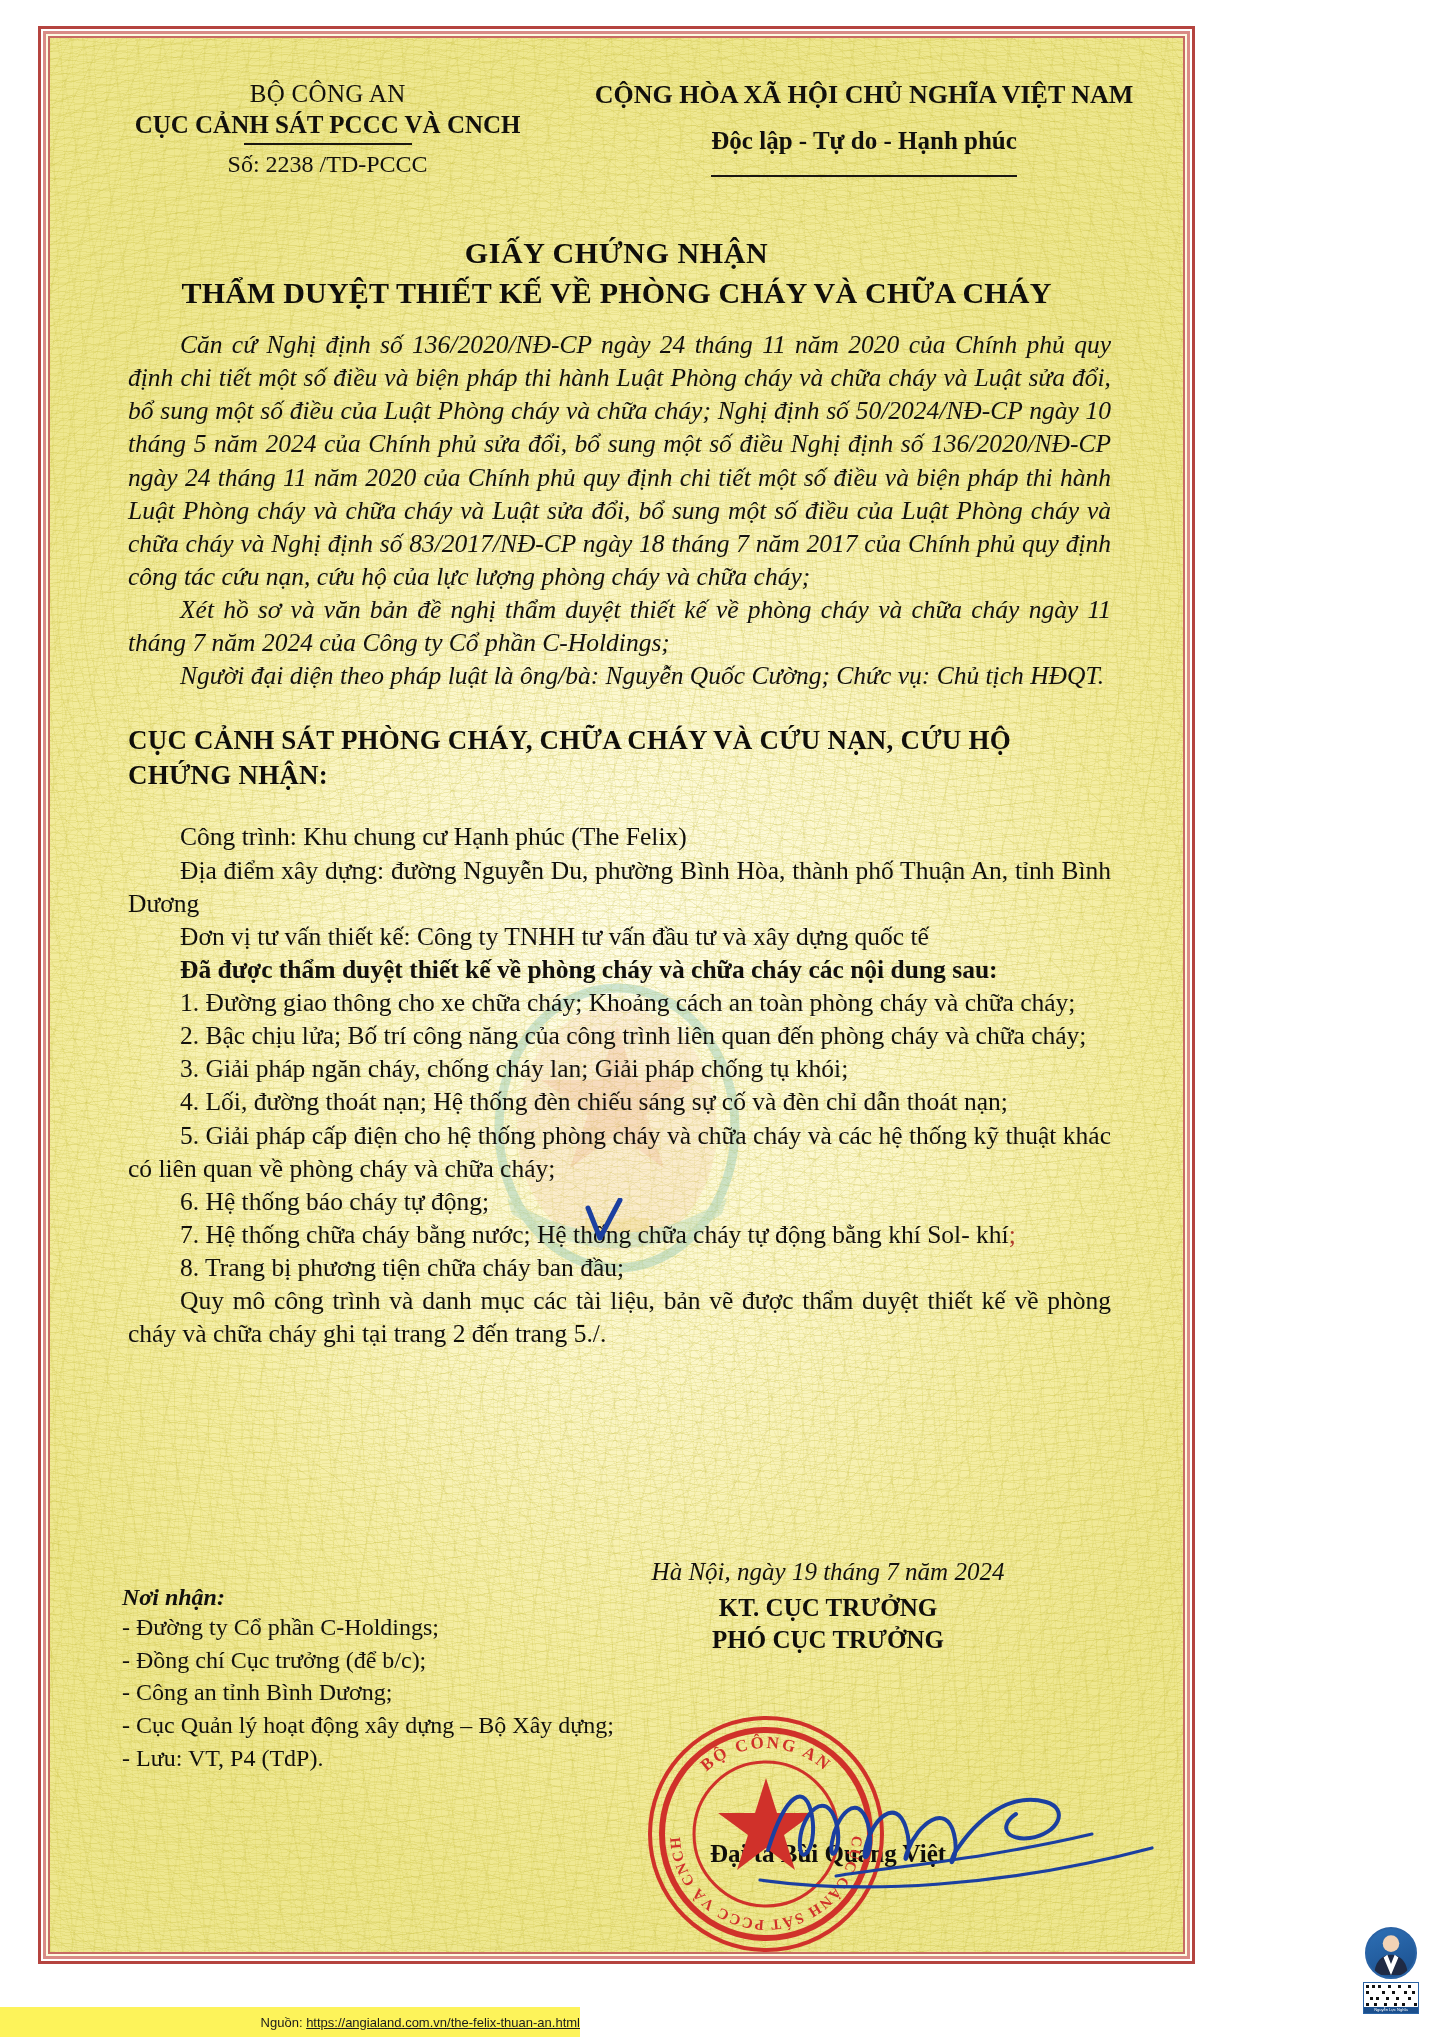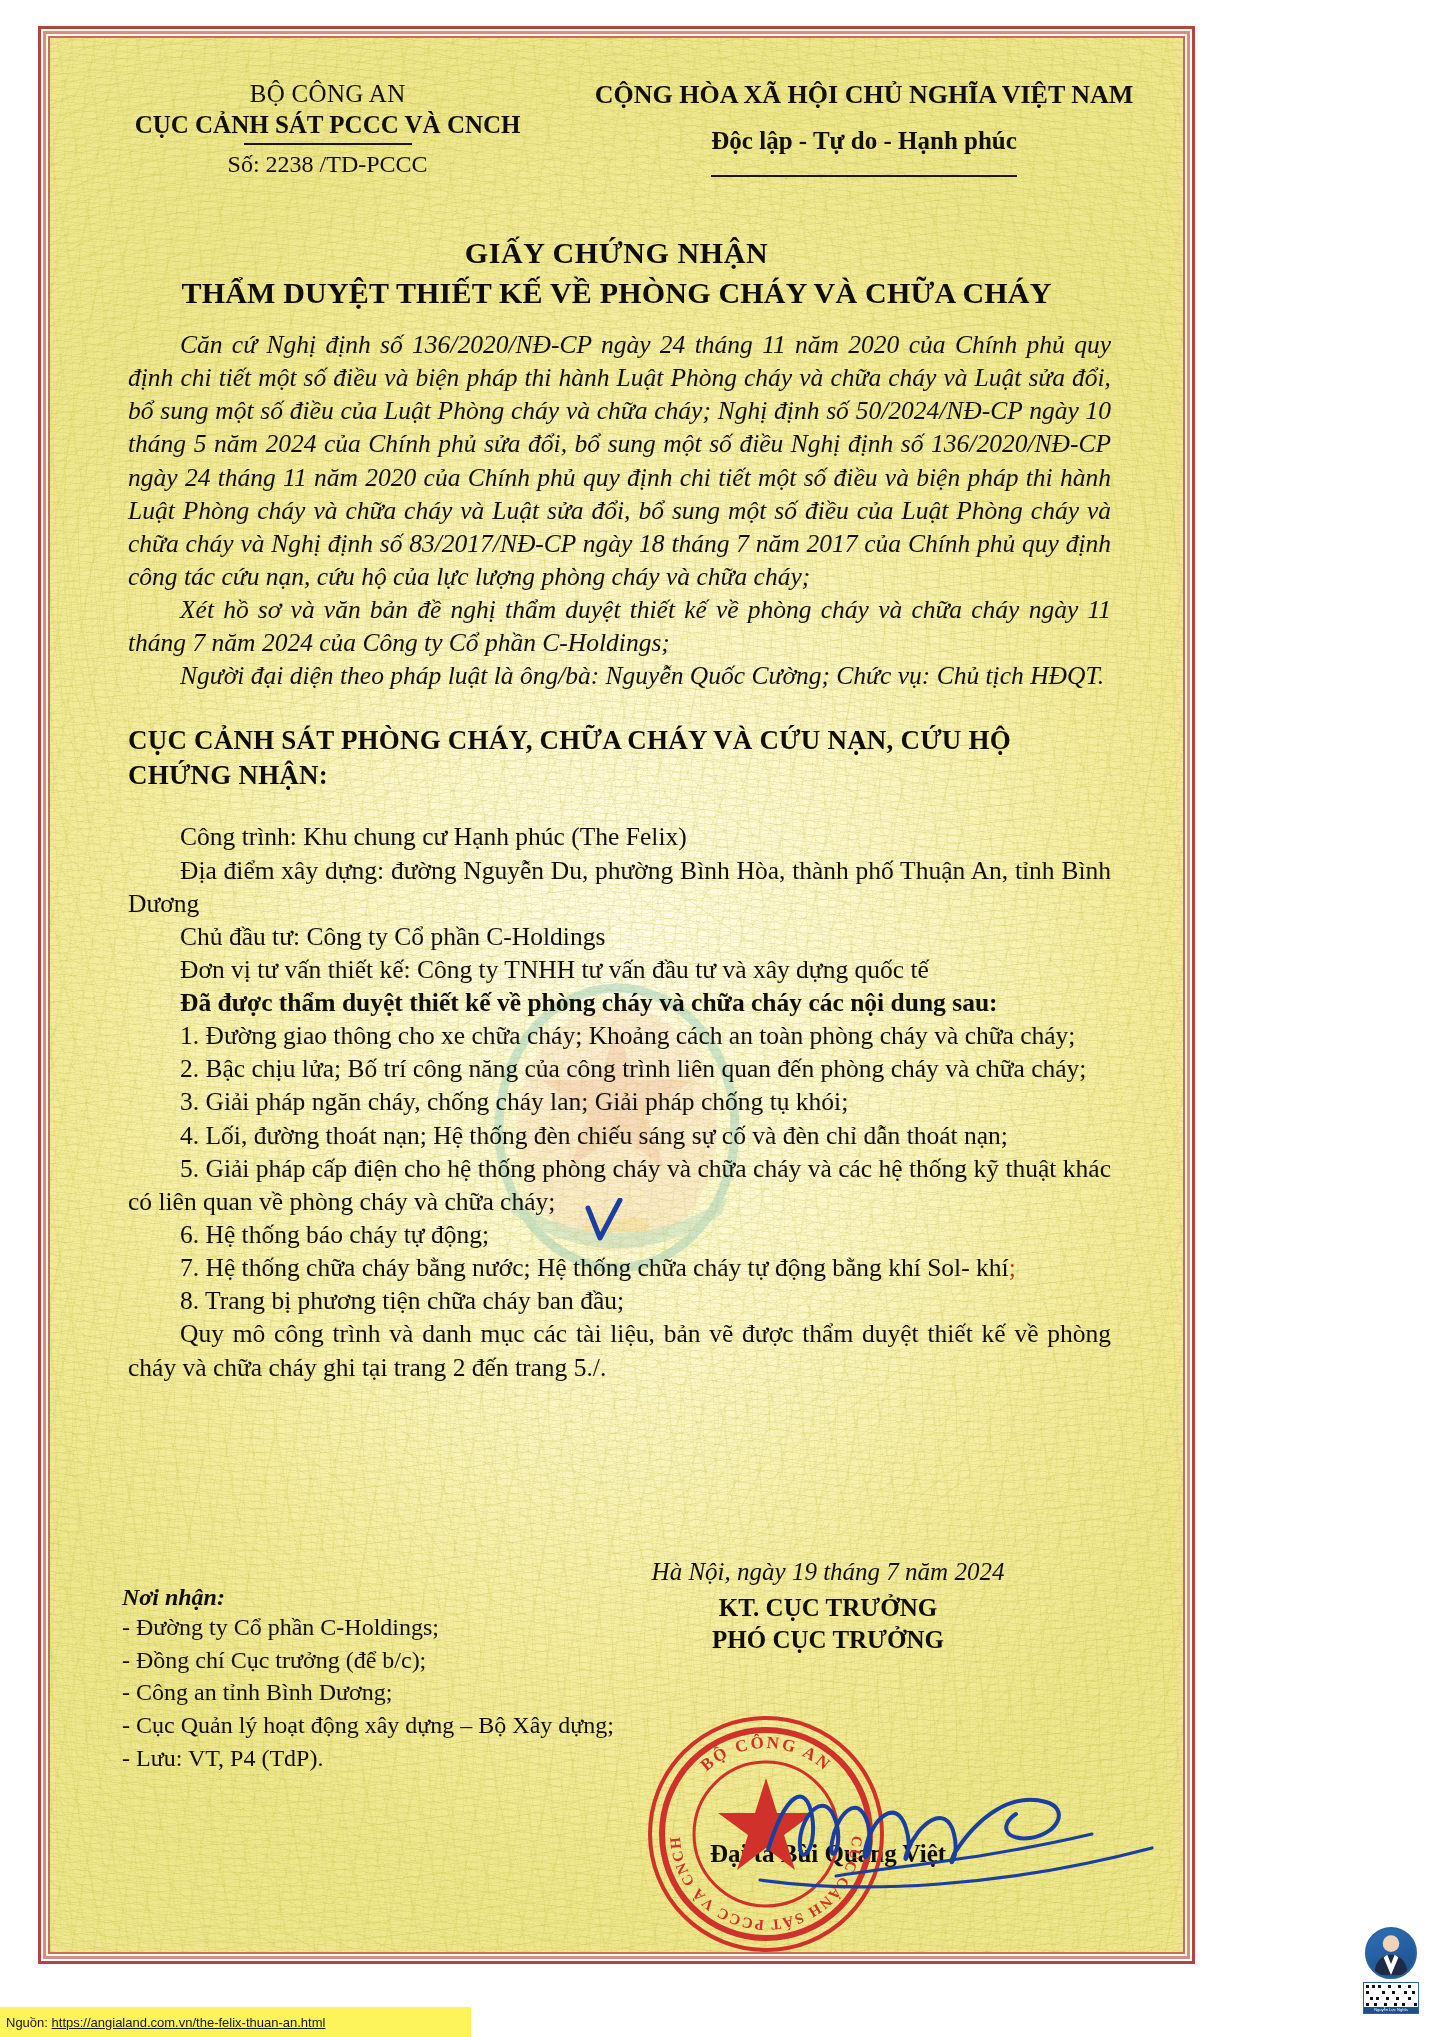--- a/index.html
+++ b/index.html
@@ -156,22 +156,22 @@
     background:#ffffff;border:1px solid #2a63a5;box-sizing:border-box;
     position:relative;overflow:hidden;
   }
   .ds-qr-text{
     position:absolute;left:0;right:0;bottom:0;background:#1b4f8d;color:#fff;
     font-family:"Liberation Sans",sans-serif;font-size:4px;text-align:center;line-height:6px;
   }
 
   
   .source-bar{
-    position:absolute;left:0;bottom:0;width:471px;height:30px;
-    background:#fdf35a;display:flex;align-items:center;
+    position:absolute;left:0;bottom:0;width:580px;height:30px;
+    background:#fdf35a;display:flex;align-items:center;justify-content:flex-end;
   }
   .source-text{
     font-family:"Liberation Sans",sans-serif;font-size:13px;color:#1a1a1a;padding-left:6px;
   }
   .source-text a{color:#1a1a1a;text-decoration:underline;}
 </style>
 </head>
 <body>
 
 <div class="page-frame">
@@ -218,21 +218,20 @@
         <p class="para-italic indent">Người đại diện theo pháp luật là ông/bà: Nguyễn Quốc Cường; Chức vụ: Chủ tịch HĐQT.</p>
 
         <div class="cert-heading">
           <div>CỤC CẢNH SÁT PHÒNG CHÁY, CHỮA CHÁY VÀ CỨU NẠN, CỨU HỘ</div>
           <div>CHỨNG NHẬN:</div>
         </div>
 
         <div class="detail-block">
           <div class="detail-line">Công trình: Khu chung cư Hạnh phúc (The Felix)</div>
           <div class="detail-line">Địa điểm xây dựng: đường Nguyễn Du, phường Bình Hòa, thành phố Thuận An, tỉnh Bình Dương</div>
-          <div class="detail-line">Chủ đầu tư: Công ty Cổ phần C-Holdings</div>
           <div class="detail-line">Đơn vị tư vấn thiết kế: Công ty TNHH tư vấn đầu tư và xây dựng quốc tế</div>
           <div class="detail-line bold">Đã được thẩm duyệt thiết kế về phòng cháy và chữa cháy các nội dung sau:</div>
 
           <div class="item-line">1. Đường giao thông cho xe chữa cháy; Khoảng cách an toàn phòng cháy và chữa cháy;</div>
           <div class="item-line">2. Bậc chịu lửa; Bố trí công năng của công trình liên quan đến phòng cháy và chữa cháy;</div>
           <div class="item-line">3. Giải pháp ngăn cháy, chống cháy lan; Giải pháp chống tụ khói;</div>
           <div class="item-line">4. Lối, đường thoát nạn; Hệ thống đèn chiếu sáng sự cố và đèn chỉ dẫn thoát nạn;</div>
           <div class="item-line">5. Giải pháp cấp điện cho hệ thống phòng cháy và chữa cháy và các hệ thống kỹ thuật khác có liên quan về phòng cháy và chữa cháy;</div>
           <div class="item-line">6. Hệ thống báo cháy tự động;</div>
 

